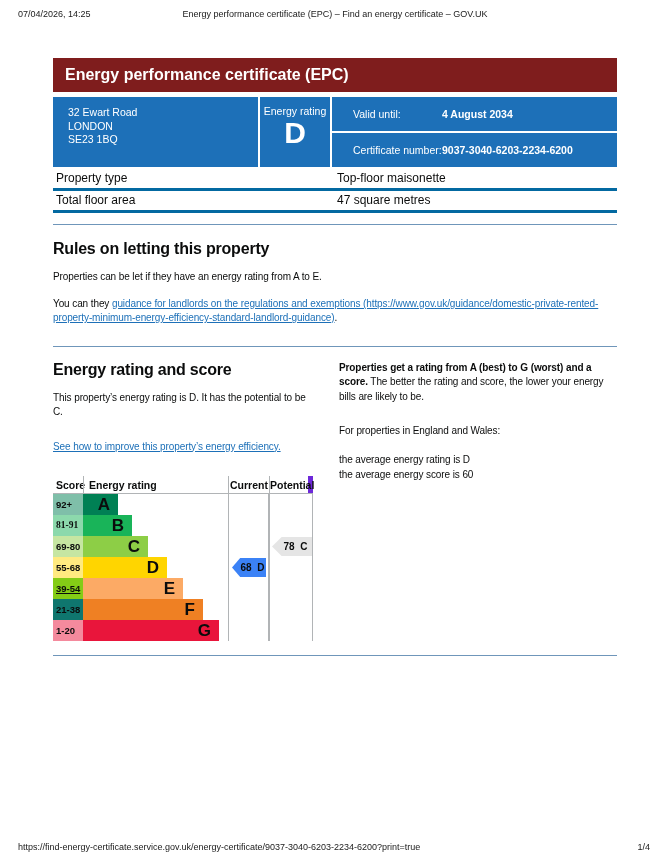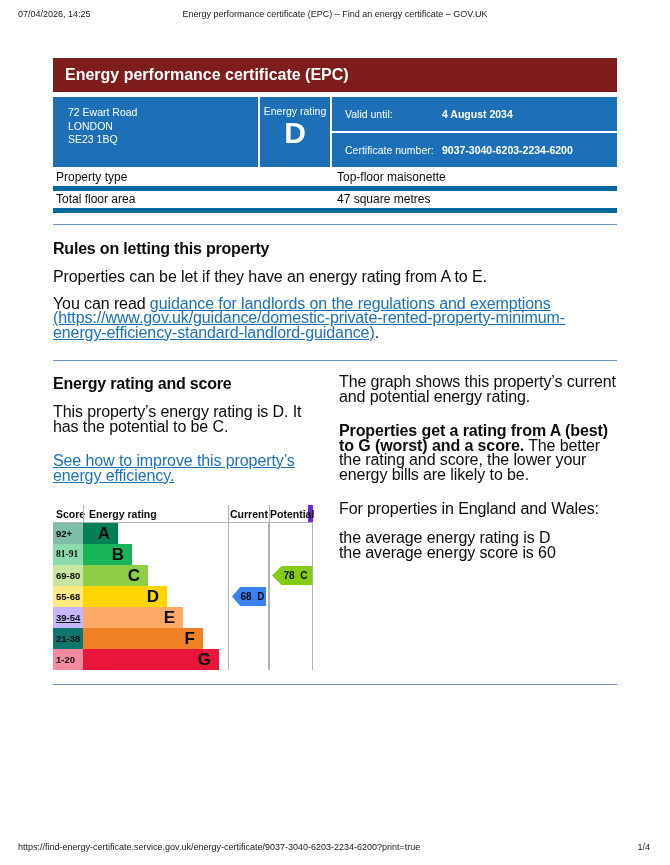--- a/index.html
+++ b/index.html
@@ -18,31 +18,31 @@
 
   .banner { height:34px; background:#7f1d1d; color:#fff; font-weight:bold; font-size:16px; line-height:34px; padding-left:12px; }
 
   .summary { display:flex; margin-top:5px; height:70px; color:#fff; font-size:10.5px; }
   .sum-address { width:205px; background:#1d70b8; padding:9px 0 0 15px; line-height:13.5px; }
   .sum-rating { width:70px; background:#1d70b8; margin-left:2px; text-align:center; padding-top:8px; }
   .sum-rating .letter { font-size:30px; font-weight:bold; line-height:32px; display:block; }
   .sum-details { flex:1; margin-left:2px; display:flex; flex-direction:column; }
   .sum-row { flex:1; background:#1d70b8; display:flex; align-items:center; }
   .sum-row + .sum-row { margin-top:2px; }
-  .sum-label { width:110px; padding-left:13px; }
+  .sum-label { width:110px; padding-left:21px; }
   .sum-value { font-weight:bold; }
 
   .prop-table { margin-top:1px; font-size:12px; }
-  .prop-row { display:flex; height:22.5px; align-items:center; border-bottom:5px solid #0369a1; }
+  .prop-row { display:flex; height:22.5px; align-items:center; border-bottom:3px solid #0369a1; }
   .prop-label { width:284px; padding-left:3px; }
 
   .rule { border:none; border-top:1px solid #6f96ba; margin-top:11px; }
 
   h2 { font-size:16px; margin-top:15px; letter-spacing:-0.2px; }
-  p { font-size:16px; line-height:14.5px; margin-top:12px; letter-spacing:-0.1px; }
+  p { font-size:10px; line-height:14.5px; margin-top:12px; letter-spacing:-0.1px; }
   .spaced { margin-top:20px; }
   a.link { color:#1d70b8; text-decoration:underline; cursor:pointer; }
 
   .two-col { display:flex; margin-top:14px; }
   .col-left { width:260px; }
   .col-right { width:278px; margin-left:26px; }
   .col-left h2, .col-right p:first-child { margin-top:0; }
 
   
   .epc-chart { width:260px; margin-top:22px; }
@@ -69,21 +69,21 @@
   <span class="ph-date">07/04/2026, 14:25</span>
   <div class="ph-title">Energy performance certificate (EPC) – Find an energy certificate – GOV.UK</div>
 </div>
 
 <div class="content">
 
   <div class="banner">Energy performance certificate (EPC)</div>
 
   <div class="summary">
     <div class="sum-address">
-      <div>72 Ewart Road</div>
+      <div>32 Ewart Road</div>
       <div>LONDON</div>
       <div>SE23 1BQ</div>
     </div>
     <div class="sum-rating">
       <span>Energy rating</span>
       <span class="letter">D</span>
     </div>
     <div class="sum-details">
       <div class="sum-row">
         <span class="sum-label">Valid until:</span>
@@ -104,21 +104,21 @@
     <div class="prop-row">
       <span class="prop-label">Total floor area</span>
       <span class="prop-value">47 square metres</span>
     </div>
   </div>
 
   <hr class="rule">
 
   <h2>Rules on letting this property</h2>
   <p>Properties can be let if they have an energy rating from A to E.</p>
-  <p><span>You can read </span><a class="link">guidance for landlords on the regulations and exemptions (https://www.gov.uk/guidance/domestic-private-rented-property-minimum-energy-efficiency-standard-landlord-guidance)</a><span>.</span></p>
+  <p><span>You can they </span><a class="link">guidance for landlords on the regulations and exemptions (https://www.gov.uk/guidance/domestic-private-rented-property-minimum-energy-efficiency-standard-landlord-guidance)</a><span>.</span></p>
 
   <hr class="rule spaced">
 
   <div class="two-col">
     <div class="col-left">
       <h2>Energy rating and score</h2>
       <p>This property’s energy rating is D. It has the potential to be C.</p>
       <p class="spaced"><a class="link">See how to improve this property’s energy efficiency.</a></p>
 
       <div class="epc-chart">
@@ -126,56 +126,55 @@
           <span class="h-score">Score</span>
           <span class="h-band">Energy rating</span>
           <span class="h-current">Current</span>
           <span class="h-potential">Potential</span>
         </div>
         <div class="epc-body" id="epc-body">
           <div class="epc-colbox current">
             <div class="epc-arrow current" id="arrow-current" style="background: #3b82f6; top: 64px;">68 D</div>
           </div>
           <div class="epc-colbox potential">
-            <div class="epc-arrow potential" id="arrow-potential" style="background: #84cc16; top: 43px;">78 C</div>
+            <div class="epc-arrow potential" id="arrow-potential" style="background: #e5e5e5; top: 43px;">78 C</div>
           </div>
         <div class="epc-row">
               <div class="epc-score" style="background: rgb(127, 191, 169);">92+</div>
               <div class="epc-bar" style="background: rgb(0, 128, 84); width: 35px;">A</div>
             </div>
             <div class="epc-row">
               <div class="epc-score" style="background: rgb(140, 217, 172); font-family: Liberation Serif, serif;">81-91</div>
               <div class="epc-bar" style="background: rgb(25, 180, 89); width: 49px;">B</div>
             </div>
             <div class="epc-row">
               <div class="epc-score" style="background: rgb(198, 230, 162);">69-80</div>
               <div class="epc-bar" style="background: rgb(141, 206, 70); width: 65px;">C</div>
             </div>
             <div class="epc-row">
               <div class="epc-score" style="background: rgb(255, 234, 128);">55-68</div>
               <div class="epc-bar" style="background: rgb(255, 213, 0); width: 84px;">D</div>
             </div>
             <div class="epc-row">
-              <div class="epc-score" style="background: #c4b5fd; text-decoration: underline;">39-54</div>
+              <div class="epc-score" style="background: #84cc16; text-decoration: underline;">39-54</div>
               <div class="epc-bar" style="background: rgb(252, 170, 101); width: 100px;">E</div>
             </div>
             <div class="epc-row">
               <div class="epc-score" style="background: #0f766e;">21-38</div>
               <div class="epc-bar" style="background: rgb(239, 128, 35); width: 120px;">F</div>
             </div>
             <div class="epc-row">
               <div class="epc-score" style="background: rgb(244, 138, 157);">1-20</div>
               <div class="epc-bar" style="background: rgb(233, 21, 59); width: 136px;">G</div>
             </div>
           </div>
       </div>
     </div>
 
     <div class="col-right">
-      <p>The graph shows this property’s current and potential energy rating.</p>
       <p class="spaced"><b>Properties get a rating from A (best) to G (worst) and a score.</b><span> The better the rating and score, the lower your energy bills are likely to be.</span></p>
       <p class="spaced">For properties in England and Wales:</p>
       <p style="margin-top:14px;">the average energy rating is D</p>
       <p style="margin-top:1px;">the average energy score is 60</p>
     </div>
   </div>
 
   <hr class="rule" style="margin-top:14px;">
 </div>
 

